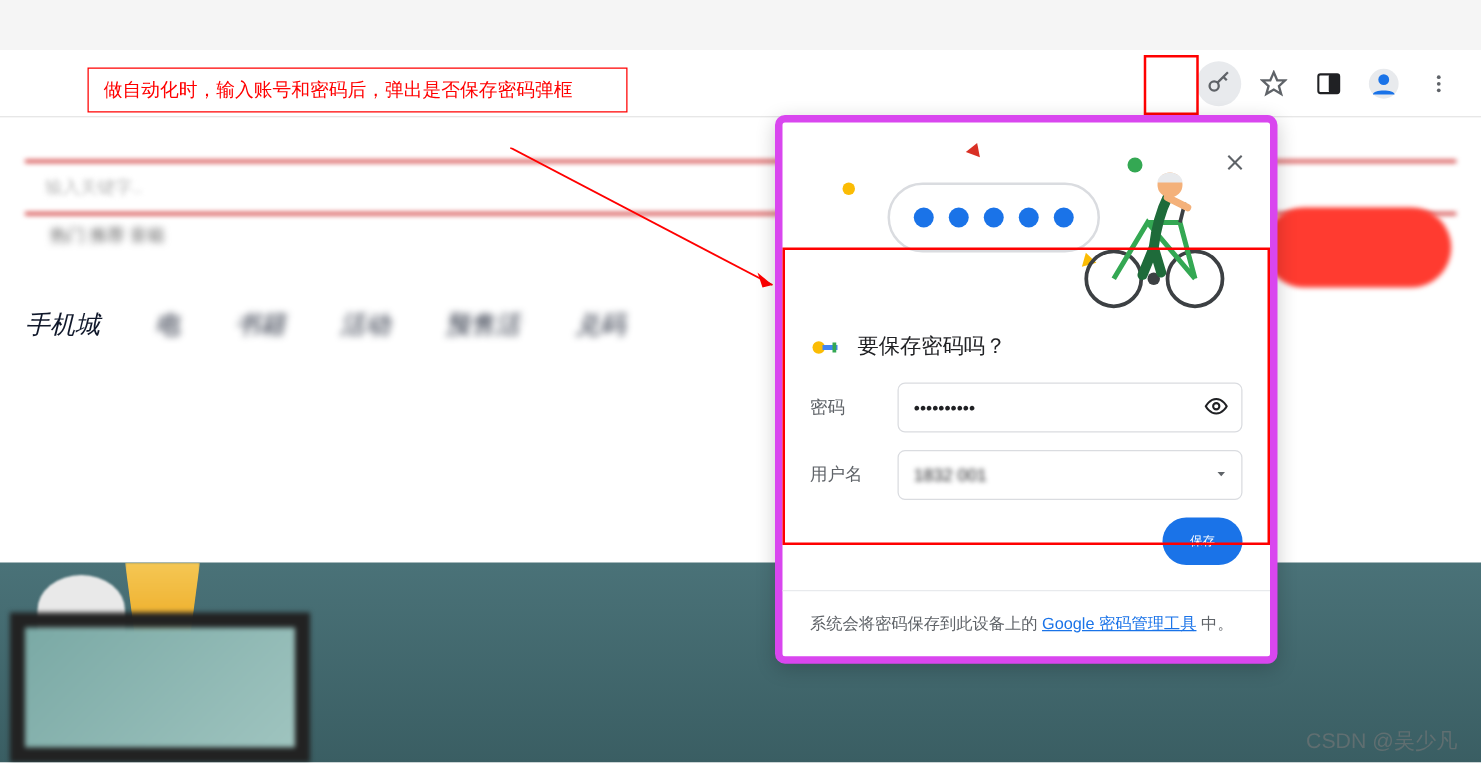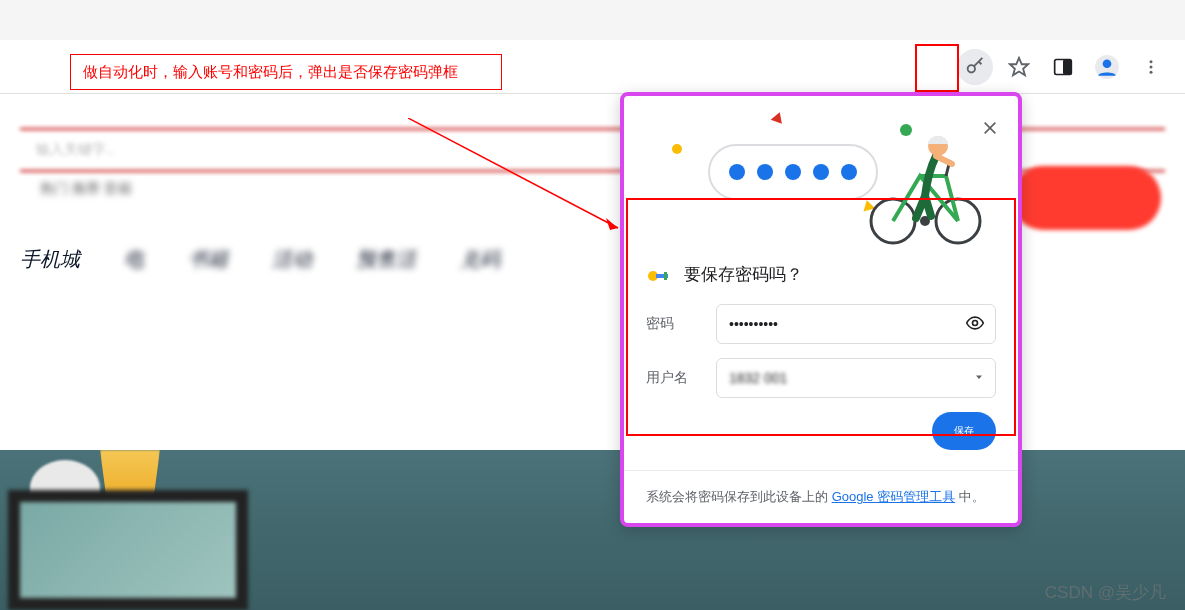--- a/index.html
+++ b/index.html
@@ -25,21 +25,21 @@
     .tags-row { padding: 8px 20px; font-size: 14px; color:#555; filter: blur(3px); }
     .nav-row { margin-top: 40px; display:flex; gap: 44px; padding: 0 20px; font-size: 20px; color:#0f172a; font-weight:500;font-style:italic; }
     .nav-row span.blur { filter: blur(3px); }
     .banner { position:absolute; top:356px; left:0; right:0; bottom:0; background: linear-gradient(180deg, #4a7278, #3a5e63); overflow:hidden; }
     .lamp1 { position:absolute; top:0; left:100px; width:60px; height:90px; background: linear-gradient(#f5c754,#e89b0a); clip-path: polygon(20% 100%, 80% 100%, 100% 0, 0 0); filter: blur(1px); }
     .lamp2 { position:absolute; top:10px; left:30px; width:70px; height:56px; background:#e9e9e9; border-radius: 50% 50% 0 0; filter: blur(1px);}
     .frame { position:absolute; bottom:0; left:8px; width:240px; height:120px; border: 12px solid #222; filter: blur(2px); background: linear-gradient(135deg,#7aa9a5,#9fc4bf);}
     .red-pill { position: absolute; top: 166px; right: 24px; width: 150px; height: 64px; background: #ff3b30; border-radius: 40px; filter: blur(2px); z-index:6; }
 
     
-    .popup { position: absolute; top: 92px; left: 620px; width: 402px; background: #fff; border: 4px solid #d946ef; border-radius: 8px; box-shadow: 0 4px 16px rgba(0,0,0,0.2); z-index: 50; }
+    .popup { position: absolute; top: 92px; left: 620px; width: 402px; background: #fff; border: 6px solid #d946ef; border-radius: 8px; box-shadow: 0 4px 16px rgba(0,0,0,0.2); z-index: 50; }
     .popup-illu { height: 150px; position: relative; overflow:hidden; border-radius: 8px 8px 0 0; }
     .illu-close { position:absolute; top:20px; right:16px; width:24px; height:24px; display:flex; align-items:center; justify-content:center; color:#5f6368; }
     .illu-bubble { position:absolute; top:48px; left:84px; width:170px; height:56px; background:#fff; border:2px solid #dadce0; border-radius: 28px; display:flex; align-items:center; justify-content:center; gap:12px; }
     .illu-bubble .dot { width: 16px; height:16px; border-radius:50%; background:#1a73e8; }
     .cyclist { position:absolute; right:30px; bottom:0; }
     .conf1 { position:absolute; top:16px; left:148px; width:0; height:0; border-left:6px solid transparent; border-right:6px solid transparent; border-bottom:10px solid #d93025; transform:rotate(20deg);}
     .conf2 { position:absolute; top:48px; left:48px; width:10px; height:10px; background:#fbbc04; border-radius:50%; }
     .conf3 { position:absolute; top:28px; left:276px; width:12px; height:12px; background:#34a853; border-radius:50%; }
     .conf4 { position:absolute; top:104px; left:238px; width:0; height:0; border-left:6px solid transparent; border-right:6px solid transparent; border-bottom:10px solid #fbbc04; transform:rotate(-15deg);}
 

